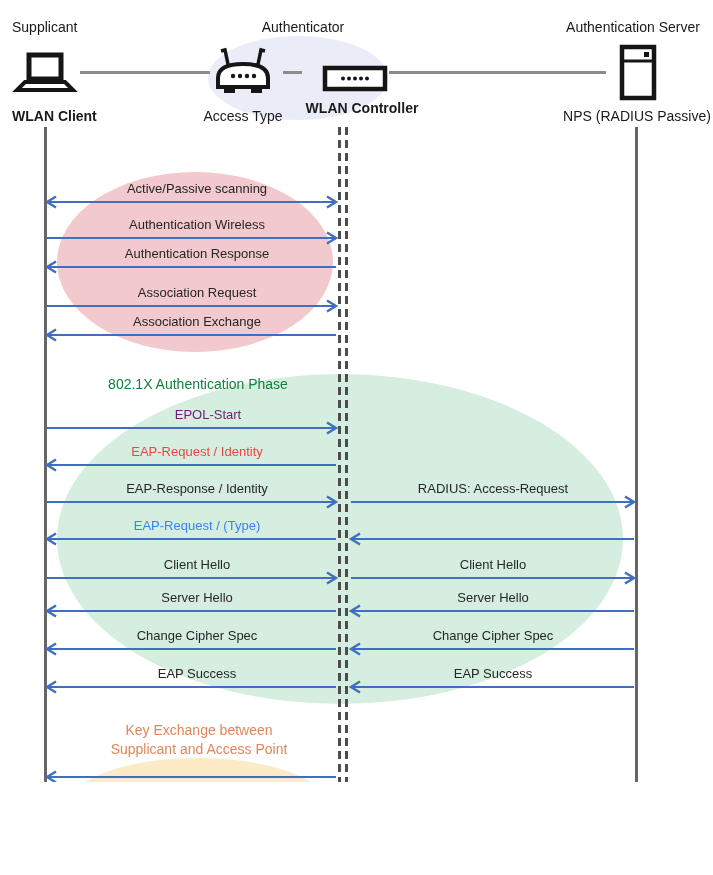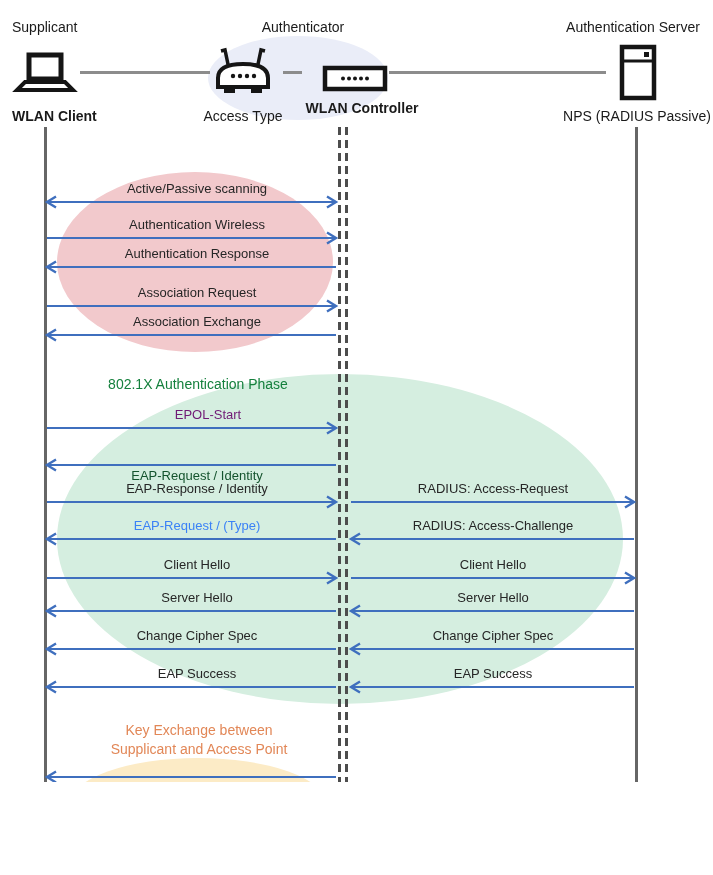--- a/index.html
+++ b/index.html
@@ -134,25 +134,24 @@
     <div class="phase-title" style="left: 198px; top: 374.5px; color: #15803d;">802.1X Authentication Phase</div>
     <div class="ellipse" style="left: 70px; top: 758px; width: 256px; height: 92px; background: rgb(252, 235, 198);"></div>
     <div class="phase-title" style="left: 199px; top: 721px; color: rgb(226, 135, 87);">Key Exchange between
 Supplicant and Access Point</div>
     <div class="msg-label" style="left: 197px; top: 181px; color: rgb(38, 38, 38);">Active/Passive scanning</div>
     <div class="msg-label" style="left: 197px; top: 217px; color: rgb(38, 38, 38);">Authentication Wireless</div>
     <div class="msg-label" style="left: 197px; top: 246px; color: rgb(38, 38, 38);">Authentication Response</div>
     <div class="msg-label" style="left: 197px; top: 285px; color: rgb(38, 38, 38);">Association Request</div>
     <div class="msg-label" style="left: 197px; top: 314px; color: rgb(38, 38, 38);">Association Exchange</div>
     <div class="msg-label" style="left: 197px; top: 407px; color: #701a75; margin-left: 11px;">EPOL-Start</div>
-    <div class="msg-label" style="left: 197px; top: 468px; color: #14532d;">EAP-Request / Identity</div>
+    <div class="msg-label" style="left: 197px; top: 444px; color: #ef4444;">EAP-Request / Identity</div>
     <div class="msg-label" style="left: 197px; top: 481px; color: rgb(38, 38, 38);">EAP-Response / Identity</div>
     <div class="msg-label" style="left: 493px; top: 481px; color: rgb(38, 38, 38);">RADIUS: Access-Request</div>
     <div class="msg-label" style="left: 197px; top: 518px; color: #3b82f6;">EAP-Request / (Type)</div>
-    <div class="msg-label" style="left: 493px; top: 518px; color: rgb(38, 38, 38);">RADIUS: Access-Challenge</div>
     <div class="msg-label" style="left: 197px; top: 557px; color: rgb(38, 38, 38);">Client Hello</div>
     <div class="msg-label" style="left: 493px; top: 557px; color: rgb(38, 38, 38);">Client Hello</div>
     <div class="msg-label" style="left: 197px; top: 590px; color: rgb(38, 38, 38);">Server Hello</div>
     <div class="msg-label" style="left: 493px; top: 590px; color: rgb(38, 38, 38);">Server Hello</div>
     <div class="msg-label" style="left: 197px; top: 628px; color: rgb(38, 38, 38);">Change Cipher Spec</div>
     <div class="msg-label" style="left: 493px; top: 628px; color: rgb(38, 38, 38);">Change Cipher Spec</div>
     <div class="msg-label" style="left: 197px; top: 666px; color: rgb(38, 38, 38);">EAP Success</div>
     <div class="msg-label" style="left: 493px; top: 666px; color: rgb(38, 38, 38);">EAP Success</div>
   </div>
 

